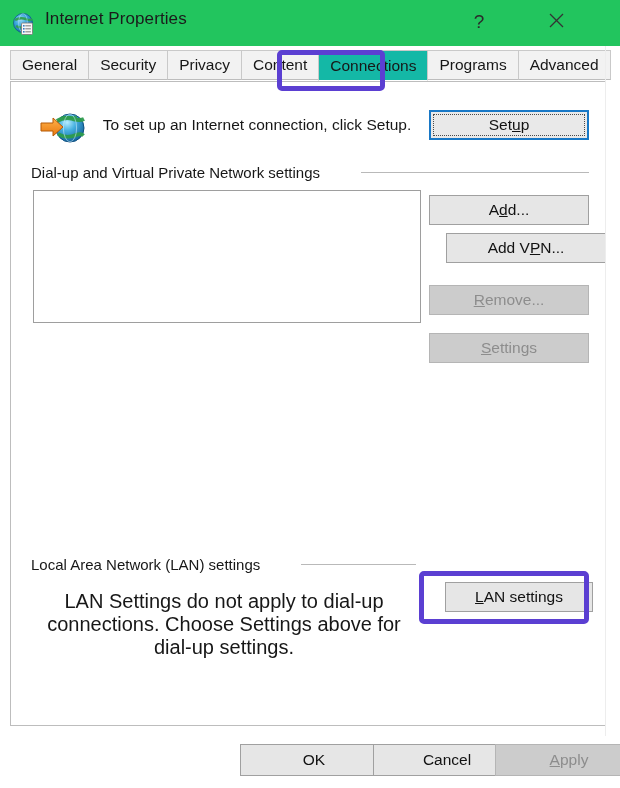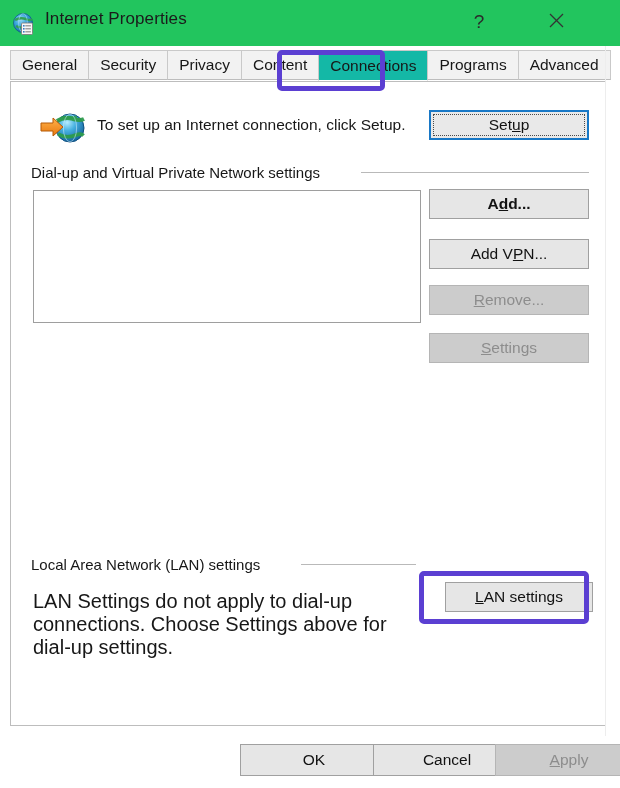--- a/index.html
+++ b/index.html
@@ -92,20 +92,21 @@
 
   
   .content {
     position: absolute;
     left: 10px; top: 81px;
     width: 596px;
     height: 645px;
     background: #ffffff;
     border: 1px solid #bdbdbd;
     box-sizing: border-box;
+    text-align: center;
   }
 
   
   .setup-row {
     position: absolute;
     left: 0; top: 0;
     width: 100%;
   }
   .globe-arrow-icon {
     position: absolute;
@@ -181,22 +182,22 @@
     background: #ffffff;
     border: 1px solid #9e9e9e;
     box-sizing: border-box;
   }
 
   .side-btn {
     position: absolute;
     left: 418px;
     width: 160px; height: 30px;
   }
-  .add-btn     { top: 107px; font-weight: bold; }
-  .addvpn-btn  { top: 157px; }
+  .add-btn     { top: 113px; }
+  .addvpn-btn  { top: 151px; margin-left: 17px; }
   .remove-btn  { top: 203px; }
   .settings-btn{ top: 251px; }
 
   .proxy-text {
     position: absolute;
     left: 22px; top: 259px;
     width: 380px;
     font-size: 15.5px;
     color: #171717;
     line-height: 23px;

